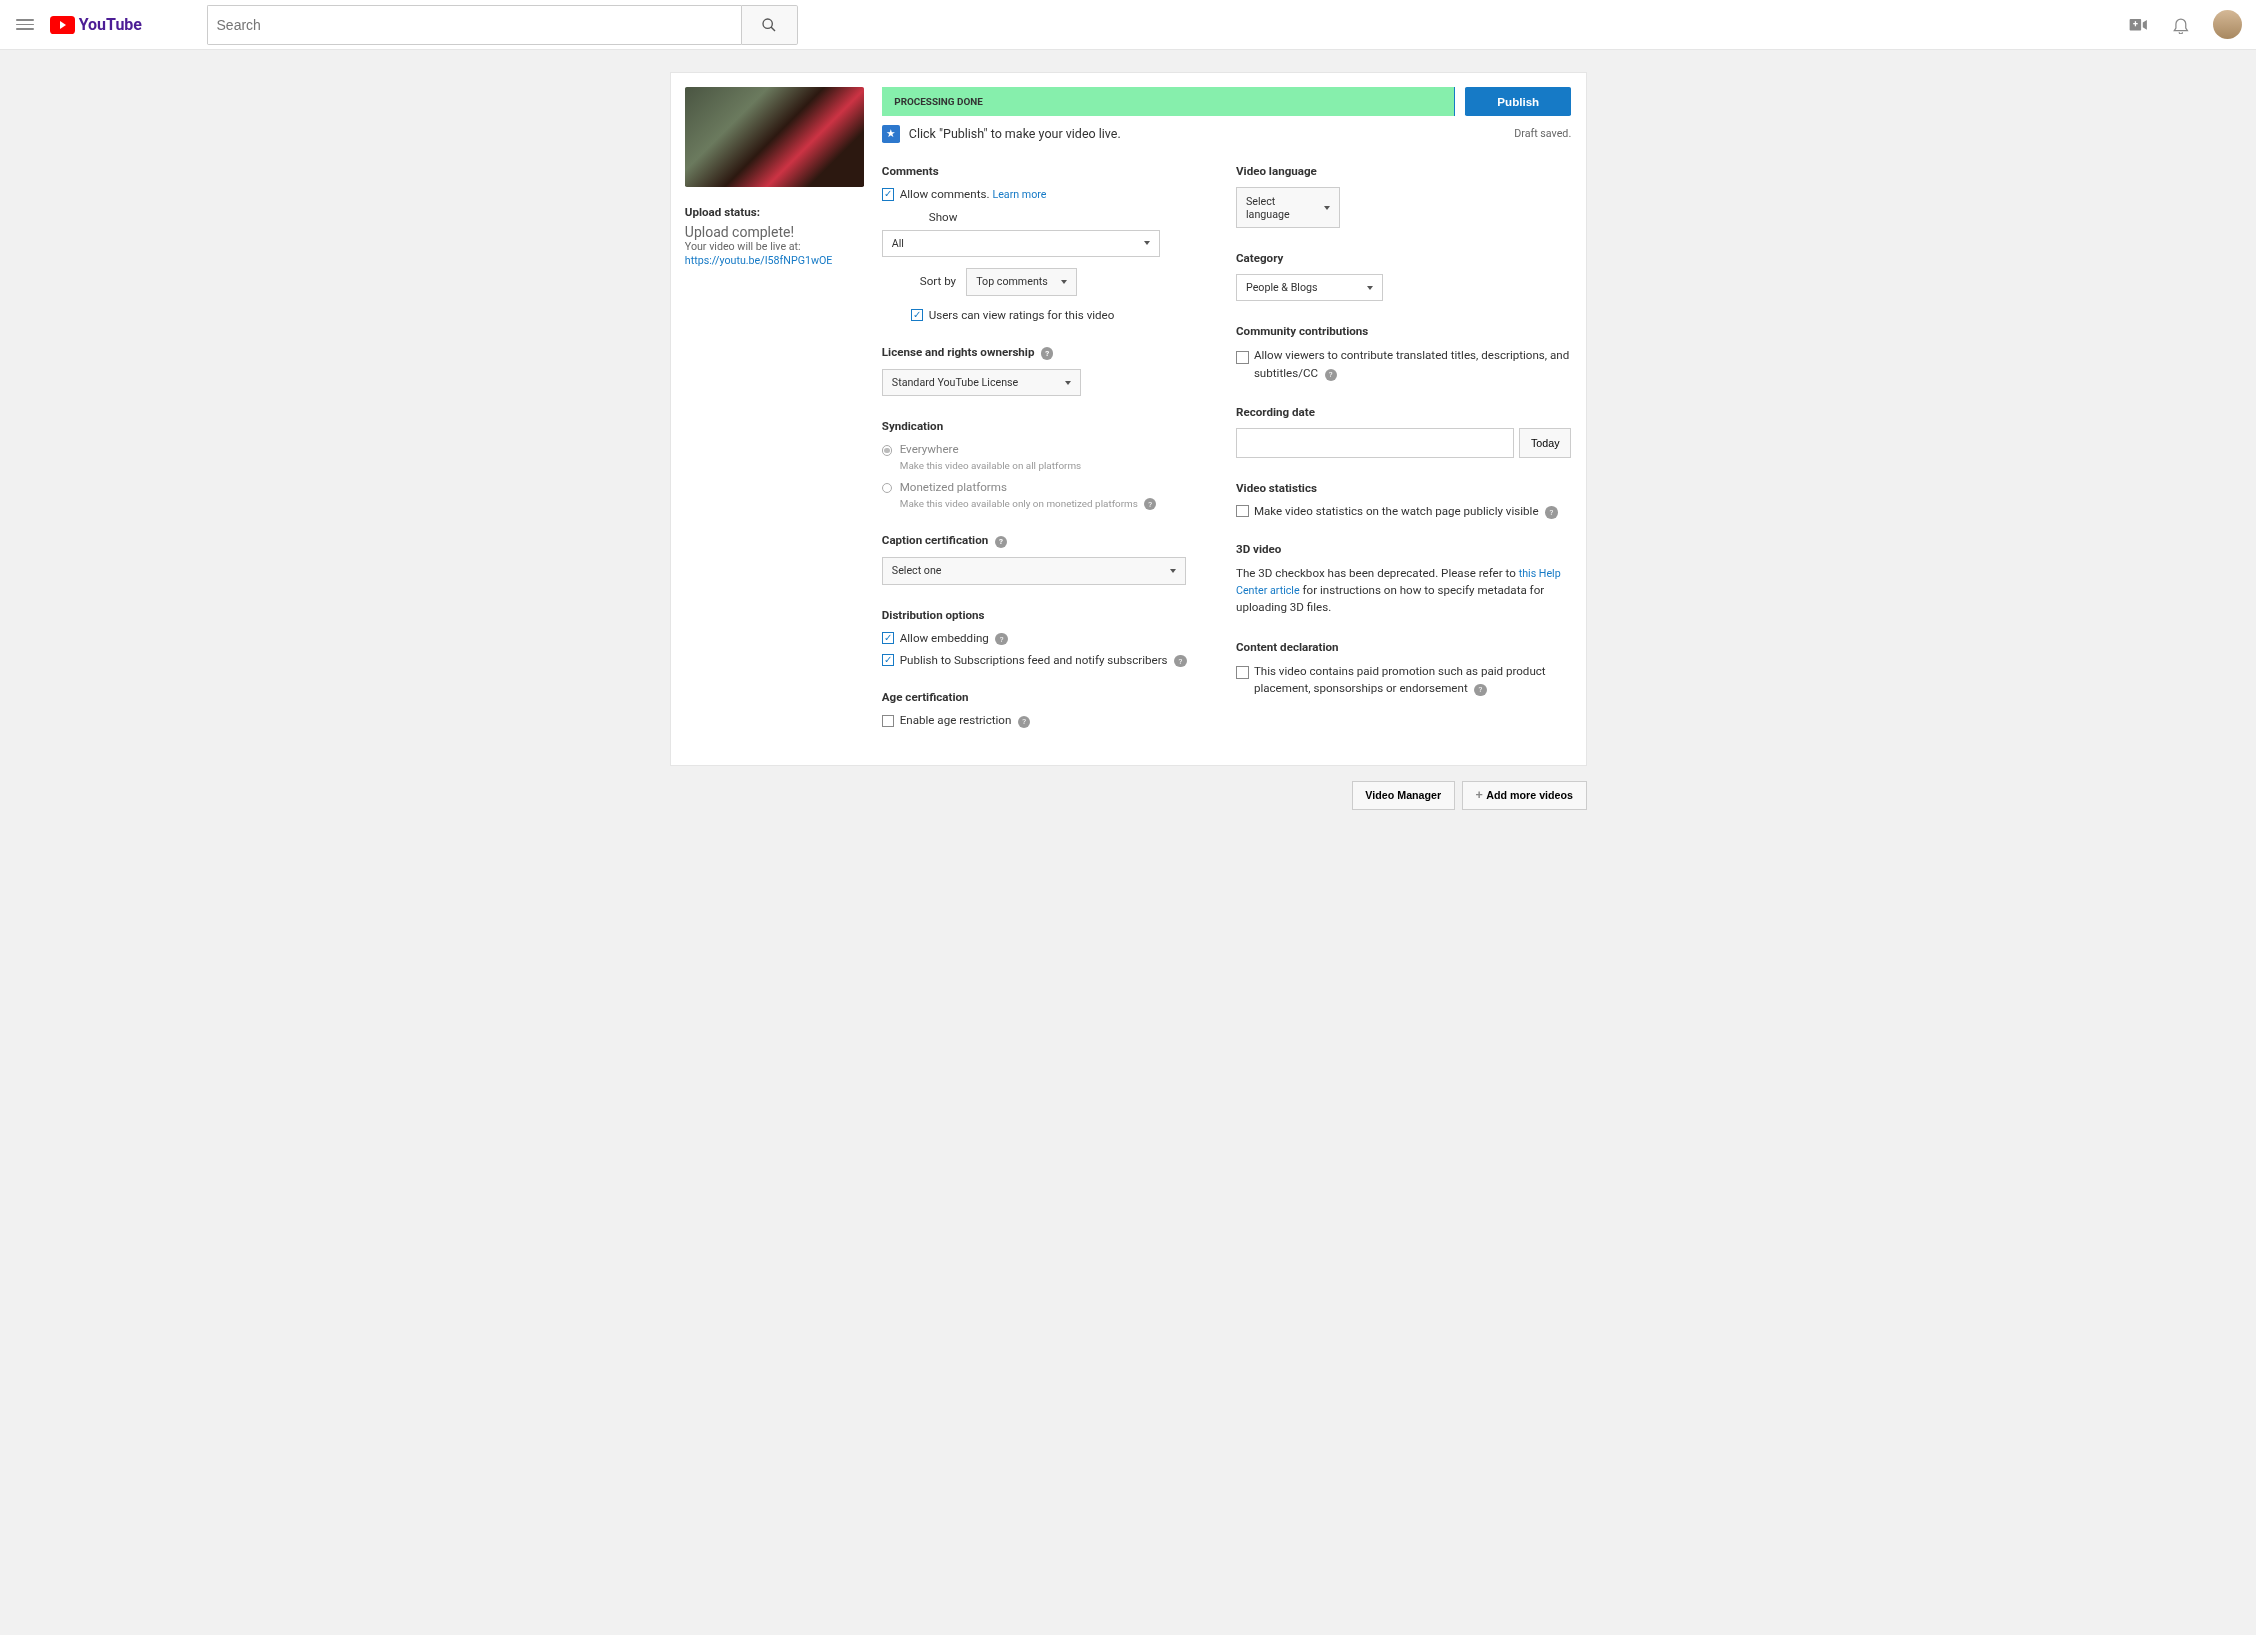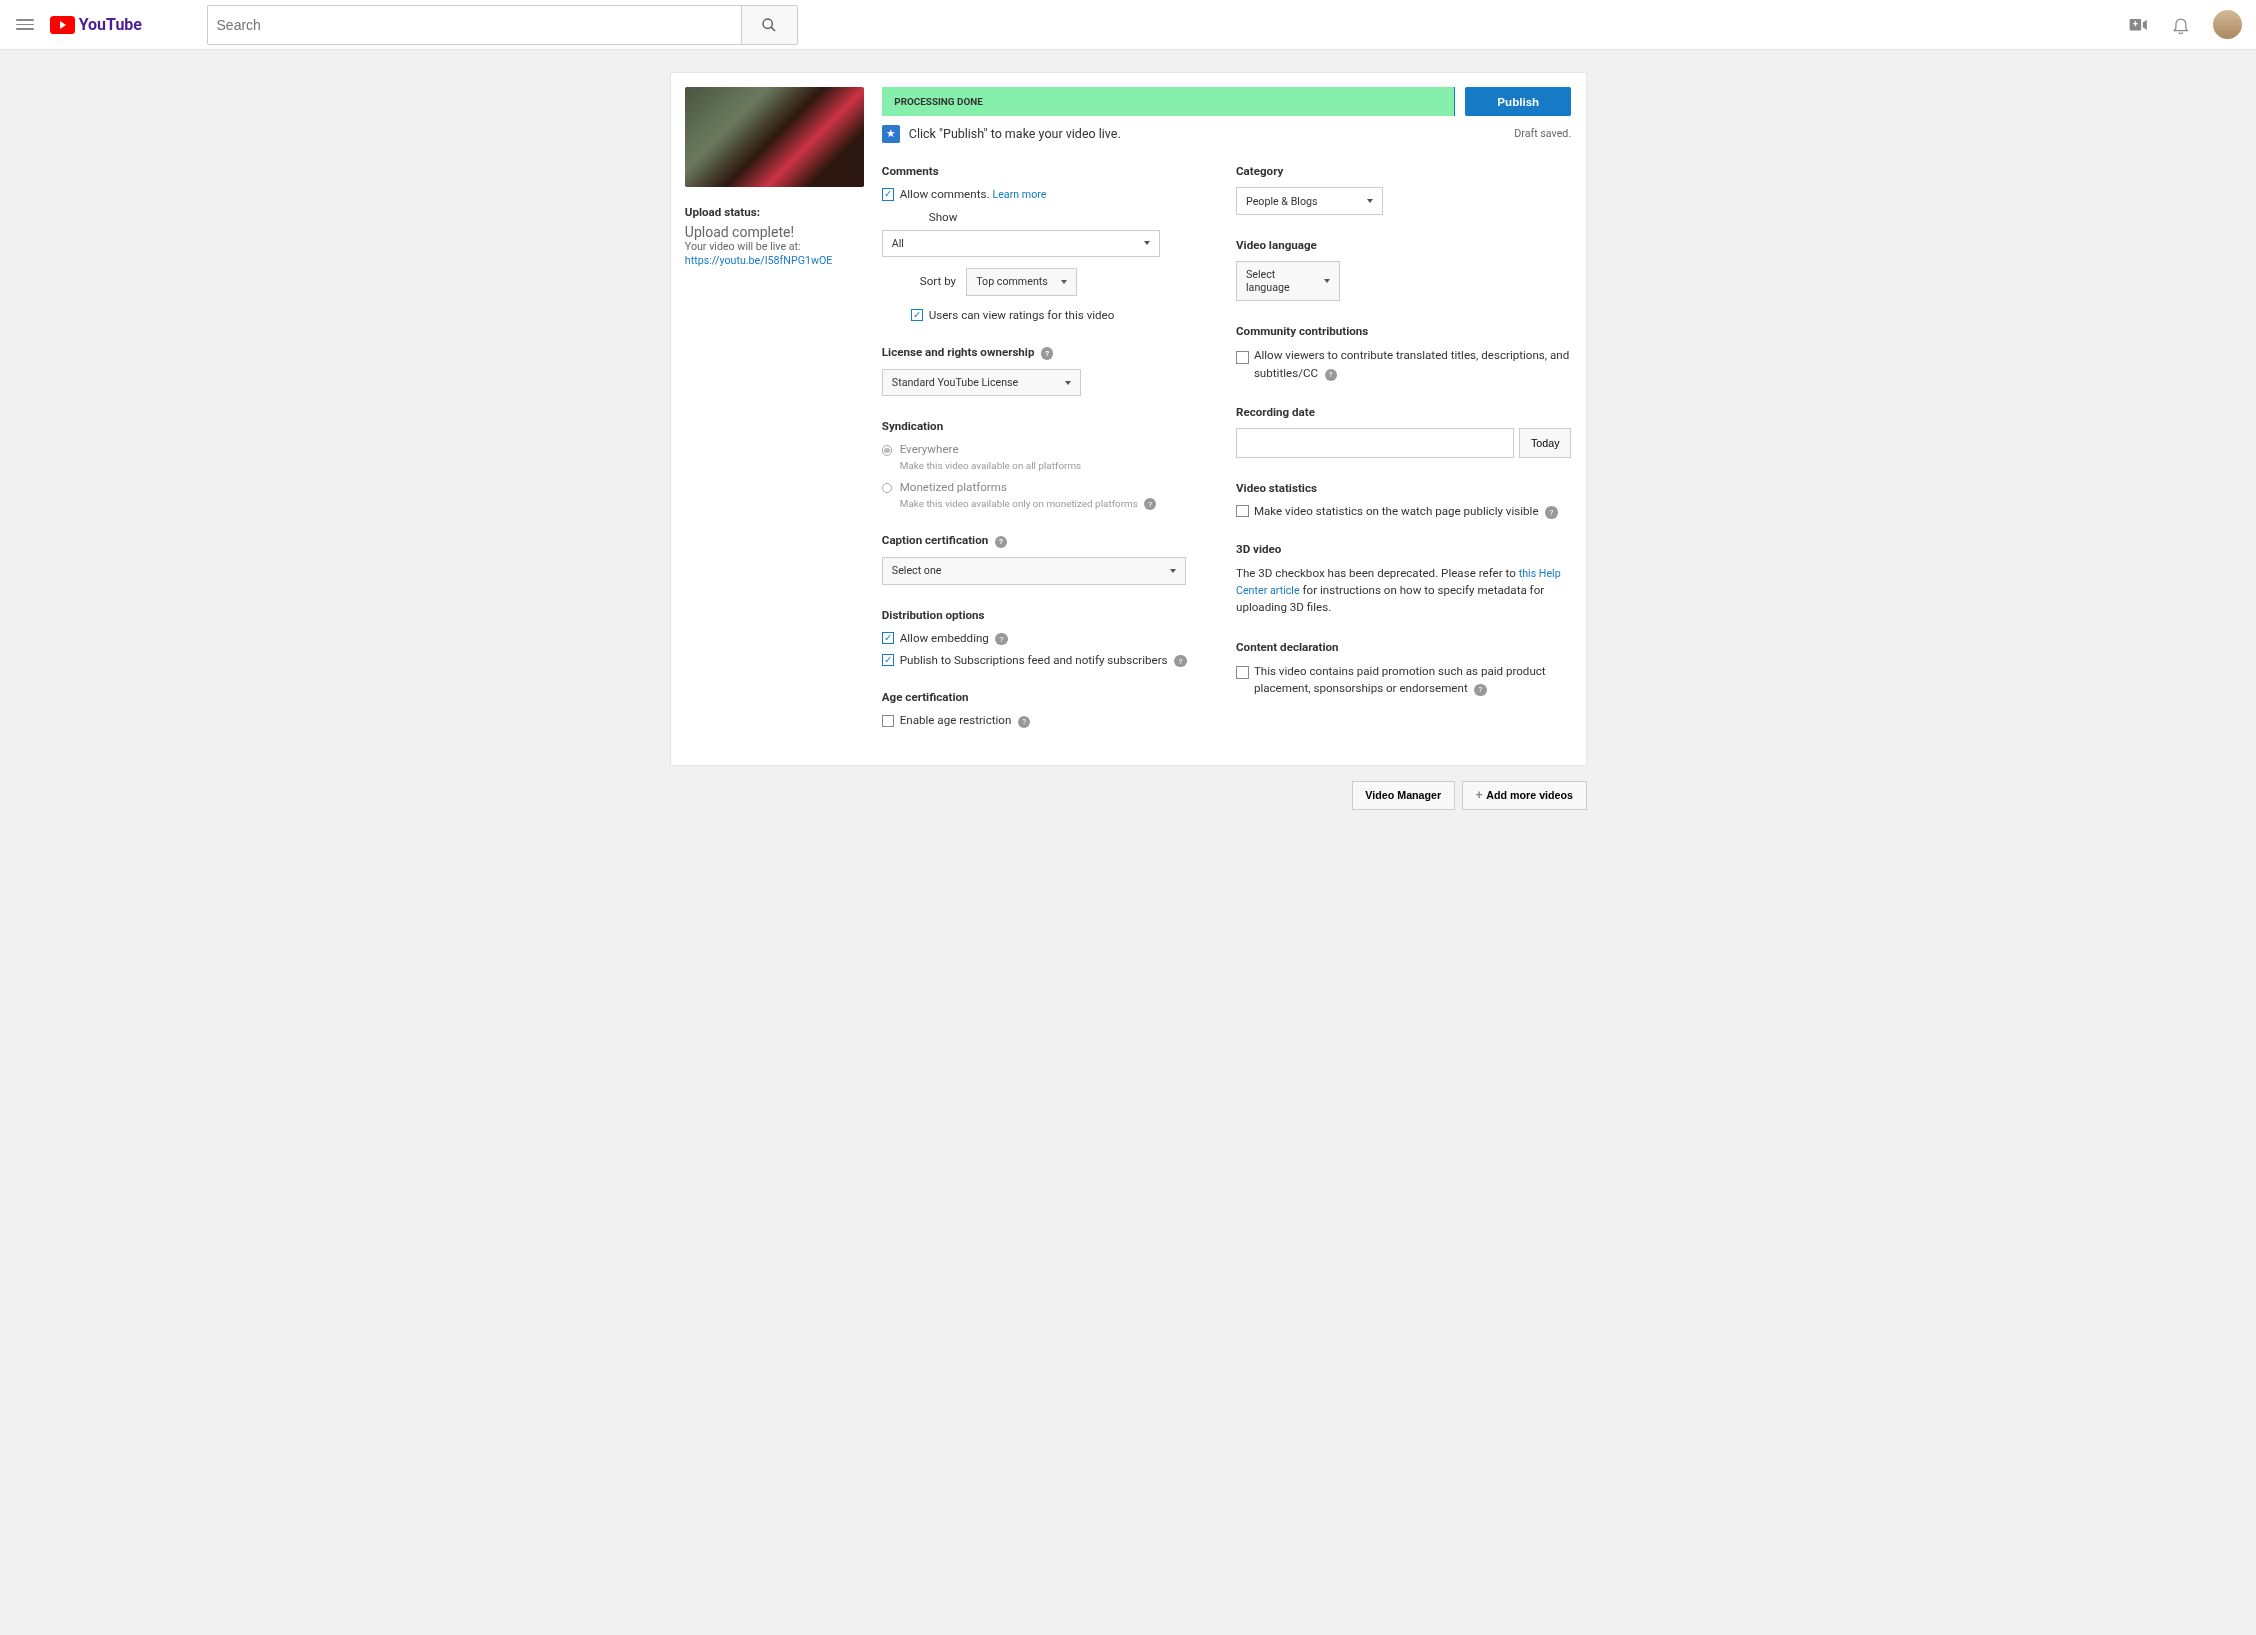--- a/index.html
+++ b/index.html
@@ -207,31 +207,31 @@
             <div class="checkbox-row">
               <span class="checkbox"></span>
               <span><span>Enable age restriction</span> <span class="help-icon">?</span></span>
             </div>
           </div>
         </div>
 
         <div class="settings-col">
 
           <div class="sec">
+            <div class="section-title">Video language</div>
+            <div class="select-box gray" style="width:104px; display:inline-flex;">
+              <span>Select language</span>&nbsp;&nbsp;<span class="caret"></span>
+            </div>
+          </div>
+
+          <div class="sec">
             <div class="section-title">Category</div>
             <div class="select-box" style="width:147px;">
               <span>People &amp; Blogs</span>
                 <span class="caret"></span>
-            </div>
-          </div>
-
-          <div class="sec">
-            <div class="section-title">Video language</div>
-            <div class="select-box gray" style="width:104px; display:inline-flex;">
-              <span>Select language</span>&nbsp;&nbsp;<span class="caret"></span>
             </div>
           </div>
 
           <div class="sec">
             <div class="section-title">Community contributions</div>
             <div class="checkbox-row" style="align-items:flex-start; line-height:1.8;">
               <span class="checkbox" style="margin-top:3.6px;"></span>
               <span class="body-text"><span>Allow viewers to contribute translated titles, descriptions, and subtitles/CC</span> <span class="help-icon">?</span></span>
             </div>
           </div>

